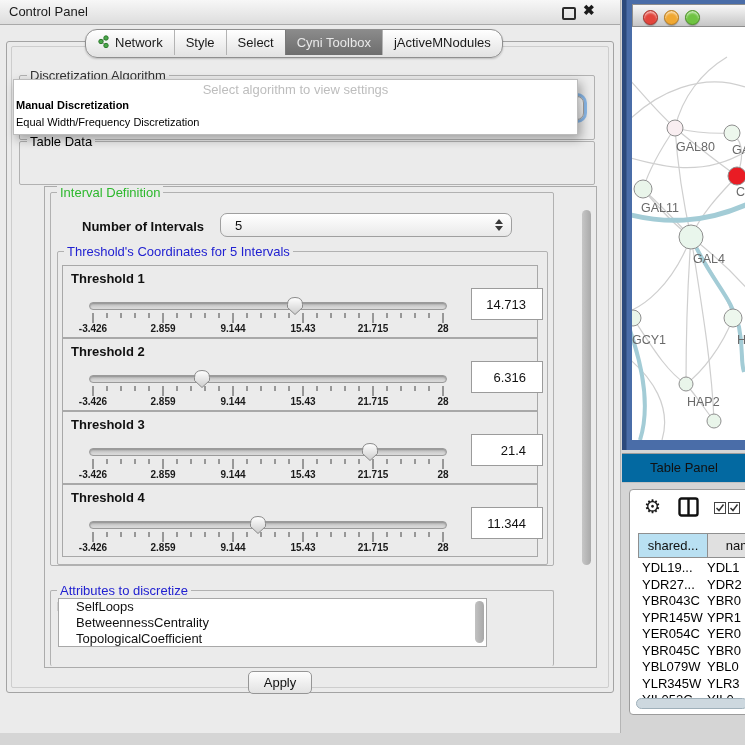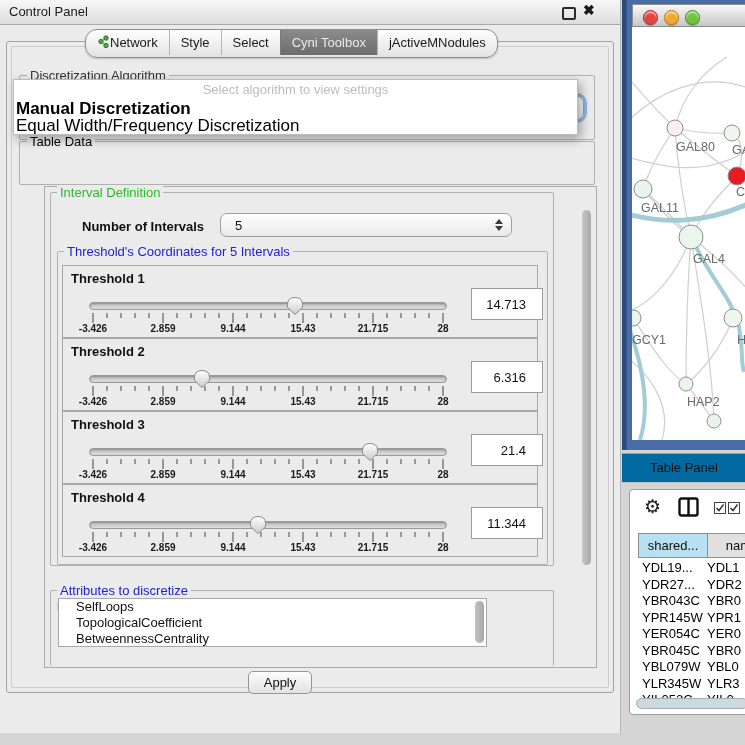--- a/index.html
+++ b/index.html
@@ -5,21 +5,21 @@
   html,body{margin:0;padding:0;background:#d5d5d5;font-family:"Liberation Sans",sans-serif;}
   #screen{position:relative;width:745px;height:745px;overflow:hidden;background:#d5d5d5;font-size:13px;color:#111;}
   
   #left{position:absolute;left:0;top:0;width:620px;height:733px;background:#ebebeb;border-right:1px solid #b5b5b5;overflow:hidden;}
   .ltitle{position:absolute;left:0;top:0;width:620px;height:24px;background:linear-gradient(#f7f7f7,#dddddd);border-bottom:1px solid #a9a9a9;}
   .ltitle-text{position:absolute;left:9px;top:4px;font-size:13px;color:#1a1a1a;}
   .float-btn{position:absolute;left:562px;top:7px;width:10px;height:9px;border:2px solid #2a2a2a;border-radius:2px;}
   .close-x{position:absolute;left:583px;top:2px;font-size:14px;font-weight:700;color:#1a1a1a;}
   
   .seg{position:absolute;display:flex;border:1px solid #8f8f8f;border-radius:12px;overflow:hidden;background:linear-gradient(#ffffff,#e2e2e2);box-shadow:0 1px 2px rgba(0,0,0,.2);z-index:20;}
-  .seg .s{display:flex;align-items:center;padding:0 11px;height:25px;font-size:13px;color:#1a1a1a;border-left:1px solid #b3b3b3;white-space:nowrap;}
+  .seg .s{display:flex;align-items:center;gap:5px;padding:0 11px;height:25px;font-size:13px;color:#1a1a1a;border-left:1px solid #b3b3b3;white-space:nowrap;}
   .seg .s:first-child{border-left:none;}
   .seg .s.sel{background:linear-gradient(#8b8b8b,#6d6d6d);color:#e9e9e9;border-left-color:#7a7a7a;}
   #top-seg{left:85px;top:29px;height:27px;}
   #bottom-seg{left:143px;top:704px;height:24px;border-radius:10px;}
   #bottom-seg .s{height:22px;}
   
   .borderA{position:absolute;left:6px;top:41px;width:606px;height:650px;border:1px solid #a3a3a3;border-radius:3px;}
   .borderB{position:absolute;left:11px;top:46px;width:596px;height:640px;border:1px solid #cdcdcd;border-radius:2px;}
   
   .grp{position:absolute;border:1px solid #b1b1b1;border-radius:2px;}
@@ -27,21 +27,21 @@
   
   .combo{position:absolute;height:24px;border:1px solid #9f9f9f;border-radius:7px;background:linear-gradient(#ffffff,#e9e9e9);display:flex;align-items:center;padding:0 8px 0 14px;box-sizing:border-box;font-size:13px;}
   .combo .lab{flex:1;color:#111;}
   .spin{display:flex;flex-direction:column;align-items:center;}
   .spin .up{width:0;height:0;border-left:4px solid transparent;border-right:4px solid transparent;border-bottom:5px solid #3a3a3a;margin-bottom:2px;}
   .spin .dn{width:0;height:0;border-left:4px solid transparent;border-right:4px solid transparent;border-top:5px solid #3a3a3a;}
   .focusring{box-shadow:0 0 0 3px #8ab8e8;}
   
   .popup{position:absolute;left:13px;top:79px;width:563px;height:54px;background:#ffffff;border:1px solid #bcbcbc;box-shadow:3px 4px 10px rgba(0,0,0,.33);z-index:50;}
   .pp-placeholder{position:absolute;left:0;top:2px;width:100%;text-align:center;color:#bdbdbd;font-size:13px;}
-  .pp-item{position:absolute;left:2px;font-size:17px;color:#000;white-space:nowrap;}
+  .pp-item{position:absolute;left:2px;font-size:11px;color:#000;white-space:nowrap;}
   .pp-item.b{font-weight:700;}
   
   .pane{position:absolute;left:44px;top:186px;width:551px;height:480px;border:1px solid #ababab;}
   .vsb{position:absolute;left:579px;top:188px;width:15px;height:476px;}
   .vsb-thumb{position:absolute;left:3px;top:22px;width:9px;height:355px;border-radius:5px;background:linear-gradient(90deg,#c6c6c6,#a9a9a9);}
   
   .th-panel{position:absolute;left:62px;width:474px;height:71px;border:1px solid #a8a8a8;background:#ebebeb;}
   .th-label{position:absolute;left:8px;top:5px;font-weight:700;font-size:13px;}
   .th-slider{position:absolute;left:26px;top:30px;width:358px;height:40px;}
   .track{position:absolute;left:0;top:6px;width:356px;height:6px;border:1px solid #9a9a9a;border-radius:4px;background:linear-gradient(#bcbcbc,#dedede);box-shadow:inset 0 1px 2px rgba(0,0,0,.25);}
@@ -355,22 +355,22 @@
           <div class="vbox">11.344</div>
         </div>
       </div>
 
     <div class="grp" style="left:50px;top:590px;width:502px;height:75px;border-bottom:none;"></div>
     <div class="grp-label" style="left:57px;top:584px;color:#2121d1;">Attributes to discretize</div>
     <div class="bold" style="position:absolute;left:57px;top:599px;">Numerical Attributes</div>
     <div id="attr-list">
       <div id="attr-list-items">
           <div class="attr-item">SelfLoops</div>
+          <div class="attr-item">BetweennessCentrality</div>
           <div class="attr-item">TopologicalCoefficient</div>
-          <div class="attr-item">BetweennessCentrality</div>
         </div>
       <div class="lsb"></div>
     </div>
 
     <div class="apply">Apply</div>
 
   </div>
 
   <div id="netwin">
     <div class="ntitle">

